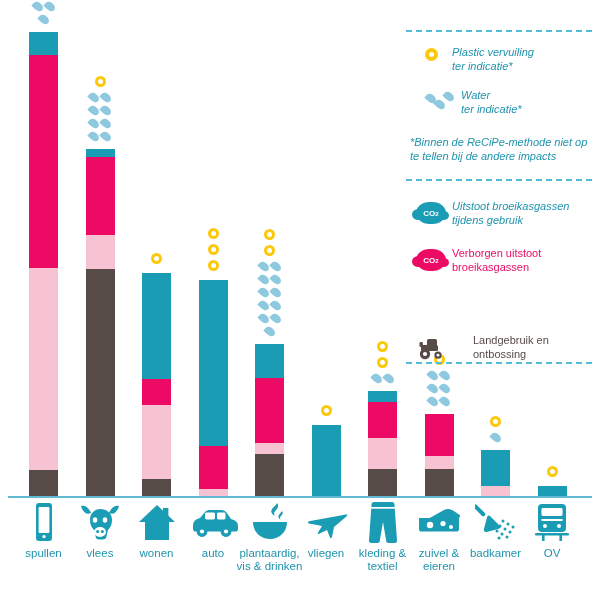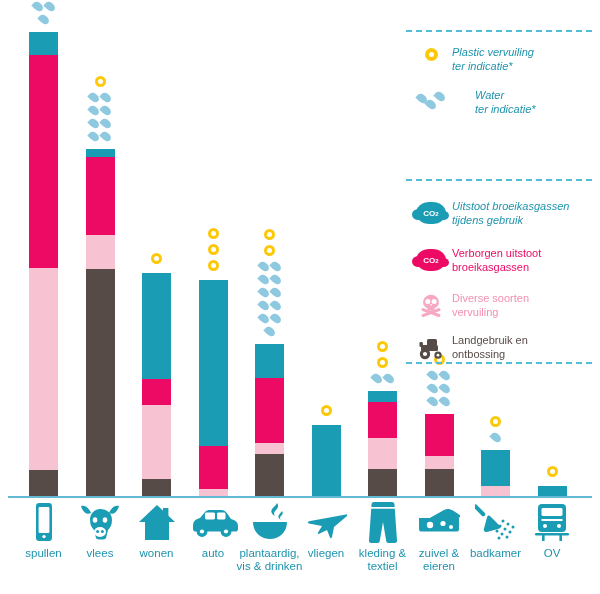--- a/index.html
+++ b/index.html
@@ -265,34 +265,35 @@
     <div class="l-row" style="left:4px;top:32px;">
       <div class="l-ico">
         <div class="lg-ring"></div>
       </div>
       <div class="l-txt teal ital">
         <div>Plastic vervuiling</div>
         <div>ter indicatie*</div>
       </div>
     </div>
 
-    <div class="l-row" style="left:4px;top:75px;gap:23px;">
+    <div class="l-row" style="left:13px;top:75px;">
       <div class="l-ico">
         <div class="lg-drops">
           <div class="drop" style="margin-bottom:6px;"></div>
           <div class="drop" style="margin-bottom:0px;"></div>
           <div class="drop" style="margin-bottom:8px;"></div>
         </div>
       </div>
       <div class="l-txt teal ital">
         <div>Water</div>
         <div>ter indicatie*</div>
       </div>
     </div>
 
+    <div class="note">*Binnen de ReCiPe-methode niet op te tellen bij de andere impacts</div>
 
     <div class="l-row" style="left:4px;top:186px;">
       <div class="l-ico">
         <div class="co2 teal">
             <span>CO<sub>2</sub></span>
           </div>
       </div>
       <div class="l-txt teal">
         <div>Uitstoot broeikasgassen</div>
         <div>tijdens gebruik</div>
@@ -304,39 +305,22 @@
         <div class="co2 magenta">
             <span>CO<sub>2</sub></span>
           </div>
       </div>
       <div class="l-txt magenta">
         <div>Verborgen uitstoot</div>
         <div>broeikasgassen</div>
       </div>
     </div>
 
-    <div class="l-row" style="left:4px;top:278px;">
-      <div class="l-ico">
-        <svg width="28" height="26" viewBox="0 0 28 26">
-          <ellipse cx="14" cy="8" rx="8" ry="7.2" fill="#f7a9c2"></ellipse>
-          <rect x="10.5" y="13.5" width="7" height="3.2" rx="1.4" fill="#f7a9c2"></rect>
-          <circle cx="10.8" cy="7.4" r="2.5" fill="#fff"></circle>
-          <circle cx="17.2" cy="7.4" r="2.5" fill="#fff"></circle>
-          <path d="M13 10.2l1 2 1-2z" fill="#fff"></path>
-          <rect x="4" y="17" width="20" height="3.1" rx="1.5" fill="#f7a9c2" transform="rotate(20 14 18.5)"></rect>
-          <rect x="4" y="17" width="20" height="3.1" rx="1.5" fill="#f7a9c2" transform="rotate(-20 14 18.5)"></rect>
-        </svg>
-      </div>
-      <div class="l-txt pink">
-        <div>Diverse soorten</div>
-        <div>vervuiling</div>
-      </div>
-    </div>
-
-    <div class="l-row" style="left:4px;top:320px;">
+
+    <div class="l-row" style="left:4px;top:320px;gap:21px;">
       <div class="l-ico">
         <svg width="30" height="24" viewBox="0 0 30 24">
           <rect x="11" y="3" width="10" height="7" rx="1.6" fill="#574b47"></rect>
           <rect x="5" y="9" width="17" height="6" rx="1.5" fill="#574b47"></rect>
           <rect x="3.5" y="6" width="3.4" height="5" rx="1.2" fill="#574b47"></rect>
           <circle cx="9" cy="18" r="5.2" fill="#574b47"></circle>
           <circle cx="9" cy="18" r="2.1" fill="#ffffff"></circle>
           <circle cx="22" cy="19.2" r="3.6" fill="#574b47"></circle>
           <circle cx="22" cy="19.2" r="1.4" fill="#ffffff"></circle>
         </svg>

